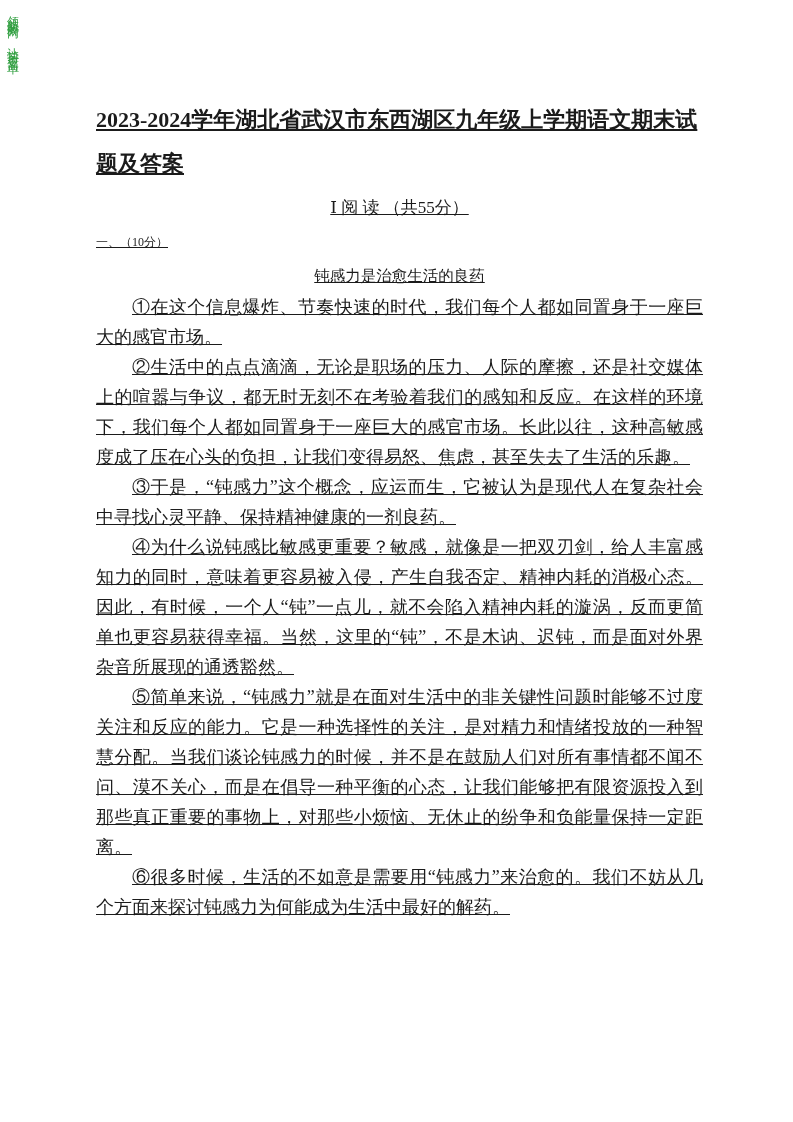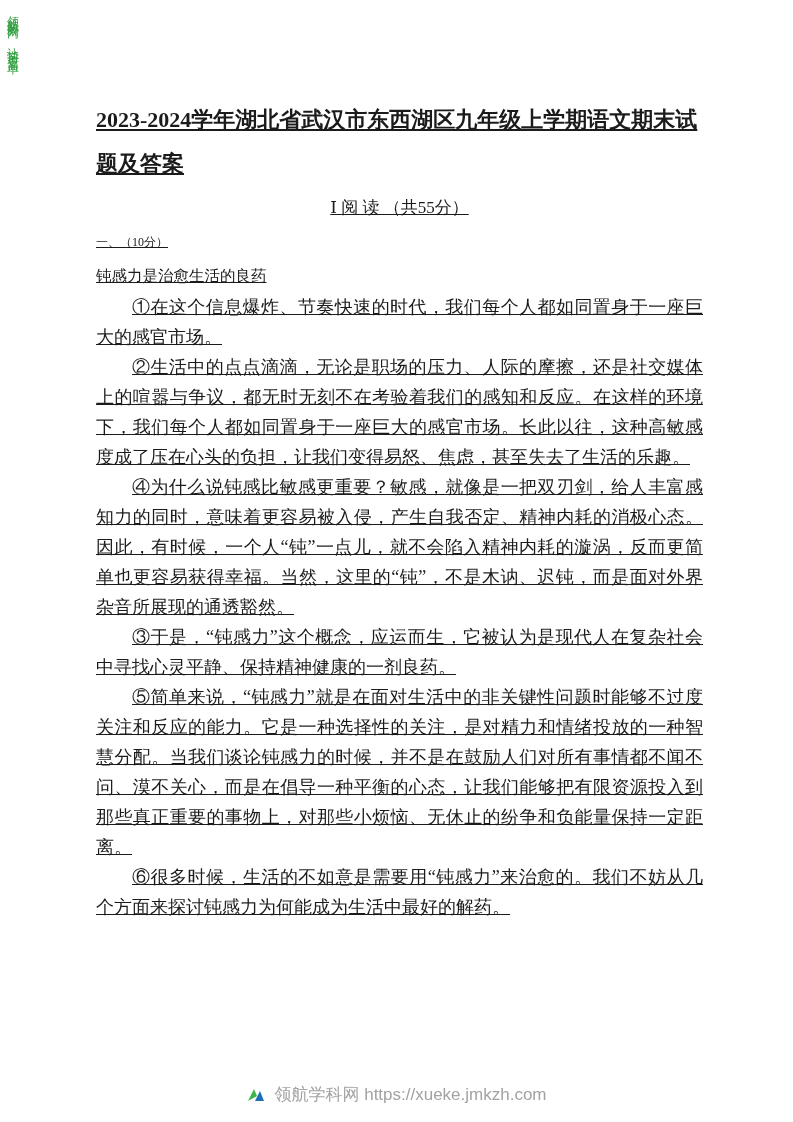--- a/index.html
+++ b/index.html
@@ -44,21 +44,21 @@
     font-size: 17px;
     line-height: 32px;
     margin: 6px 0 2px 0;
   }
   .meta-line {
     font-size: 12px;
     line-height: 33px;
     margin: 0;
   }
   .article-title {
-    text-align: left;
+    text-align: center;
     font-size: 15.5px;
     line-height: 33px;
     margin: 0;
   }
   .para {
     font-size: 18px;
     line-height: 30px;
     text-align: justify;
     text-indent: 2em;
     margin: 0;
@@ -96,31 +96,21 @@
 
     <div class="section-heading">Ⅰ 阅 读 （共55分）</div>
 
     <p class="meta-line">一、（10分）</p>
 
 
     <p class="article-title">钝感力是治愈生活的良药</p>
 
     <p class="para">①在这个信息爆炸、节奏快速的时代，我们每个人都如同置身于一座巨大的感官市场。</p>
     <p class="para">②生活中的点点滴滴，无论是职场的压力、人际的摩擦，还是社交媒体上的喧嚣与争议，都无时无刻不在考验着我们的感知和反应。在这样的环境下，我们每个人都如同置身于一座巨大的感官市场。长此以往，这种高敏感度成了压在心头的负担，让我们变得易怒、焦虑，甚至失去了生活的乐趣。</p>
+    <p class="para">③于是，“钝感力”这个概念，应运而生，它被认为是现代人在复杂社会中寻找心灵平静、保持精神健康的一剂良药。</p>
     <p class="para">④为什么说钝感比敏感更重要？敏感，就像是一把双刃剑，给人丰富感知力的同时，意味着更容易被入侵，产生自我否定、精神内耗的消极心态。因此，有时候，一个人“钝”一点儿，就不会陷入精神内耗的漩涡，反而更简单也更容易获得幸福。当然，这里的“钝”，不是木讷、迟钝，而是面对外界杂音所展现的通透豁然。</p>
-    <p class="para">③于是，“钝感力”这个概念，应运而生，它被认为是现代人在复杂社会中寻找心灵平静、保持精神健康的一剂良药。</p>
     <p class="para">⑤简单来说，“钝感力”就是在面对生活中的非关键性问题时能够不过度关注和反应的能力。它是一种选择性的关注，是对精力和情绪投放的一种智慧分配。当我们谈论钝感力的时候，并不是在鼓励人们对所有事情都不闻不问、漠不关心，而是在倡导一种平衡的心态，让我们能够把有限资源投入到那些真正重要的事物上，对那些小烦恼、无休止的纷争和负能量保持一定距离。</p>
     <p class="para">⑥很多时候，生活的不如意是需要用“钝感力”来治愈的。我们不妨从几个方面来探讨钝感力为何能成为生活中最好的解药。</p>
 
   </div>
 
-  <div class="footer">
-    <span class="footer-logo">
-      <svg viewBox="0 0 20 20" width="20" height="20" aria-hidden="true">
-        <rect x="0" y="0" width="20" height="20" rx="4" fill="#ffffff"></rect>
-        <path d="M2 16 L8 4 L11 11 Z" fill="#3cb54a"></path>
-        <path d="M9 16 L14 6 L18 16 Z" fill="#1d6fb8"></path>
-      </svg>
-    </span>
-    <span>领航学科网 https://xueke.jmkzh.com</span>
-  </div>
 
 </div>
 
 </body></html>

